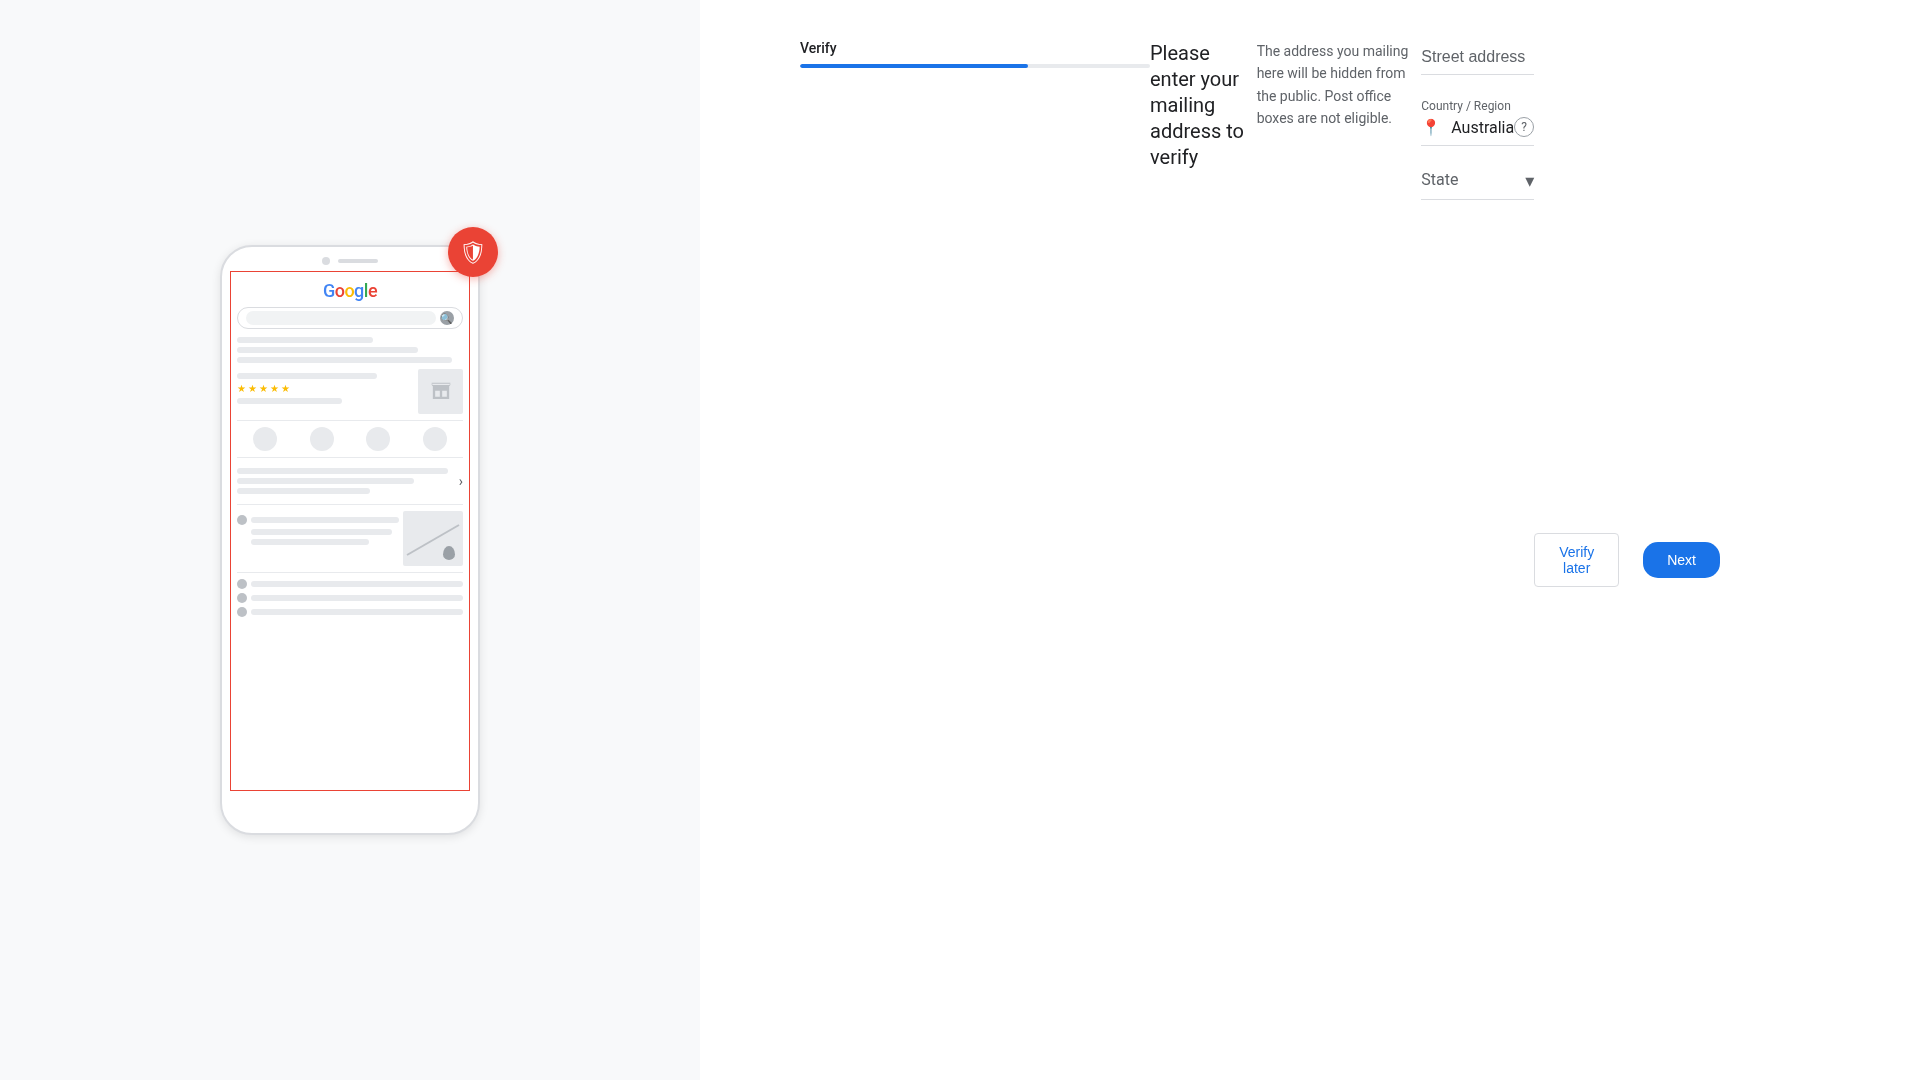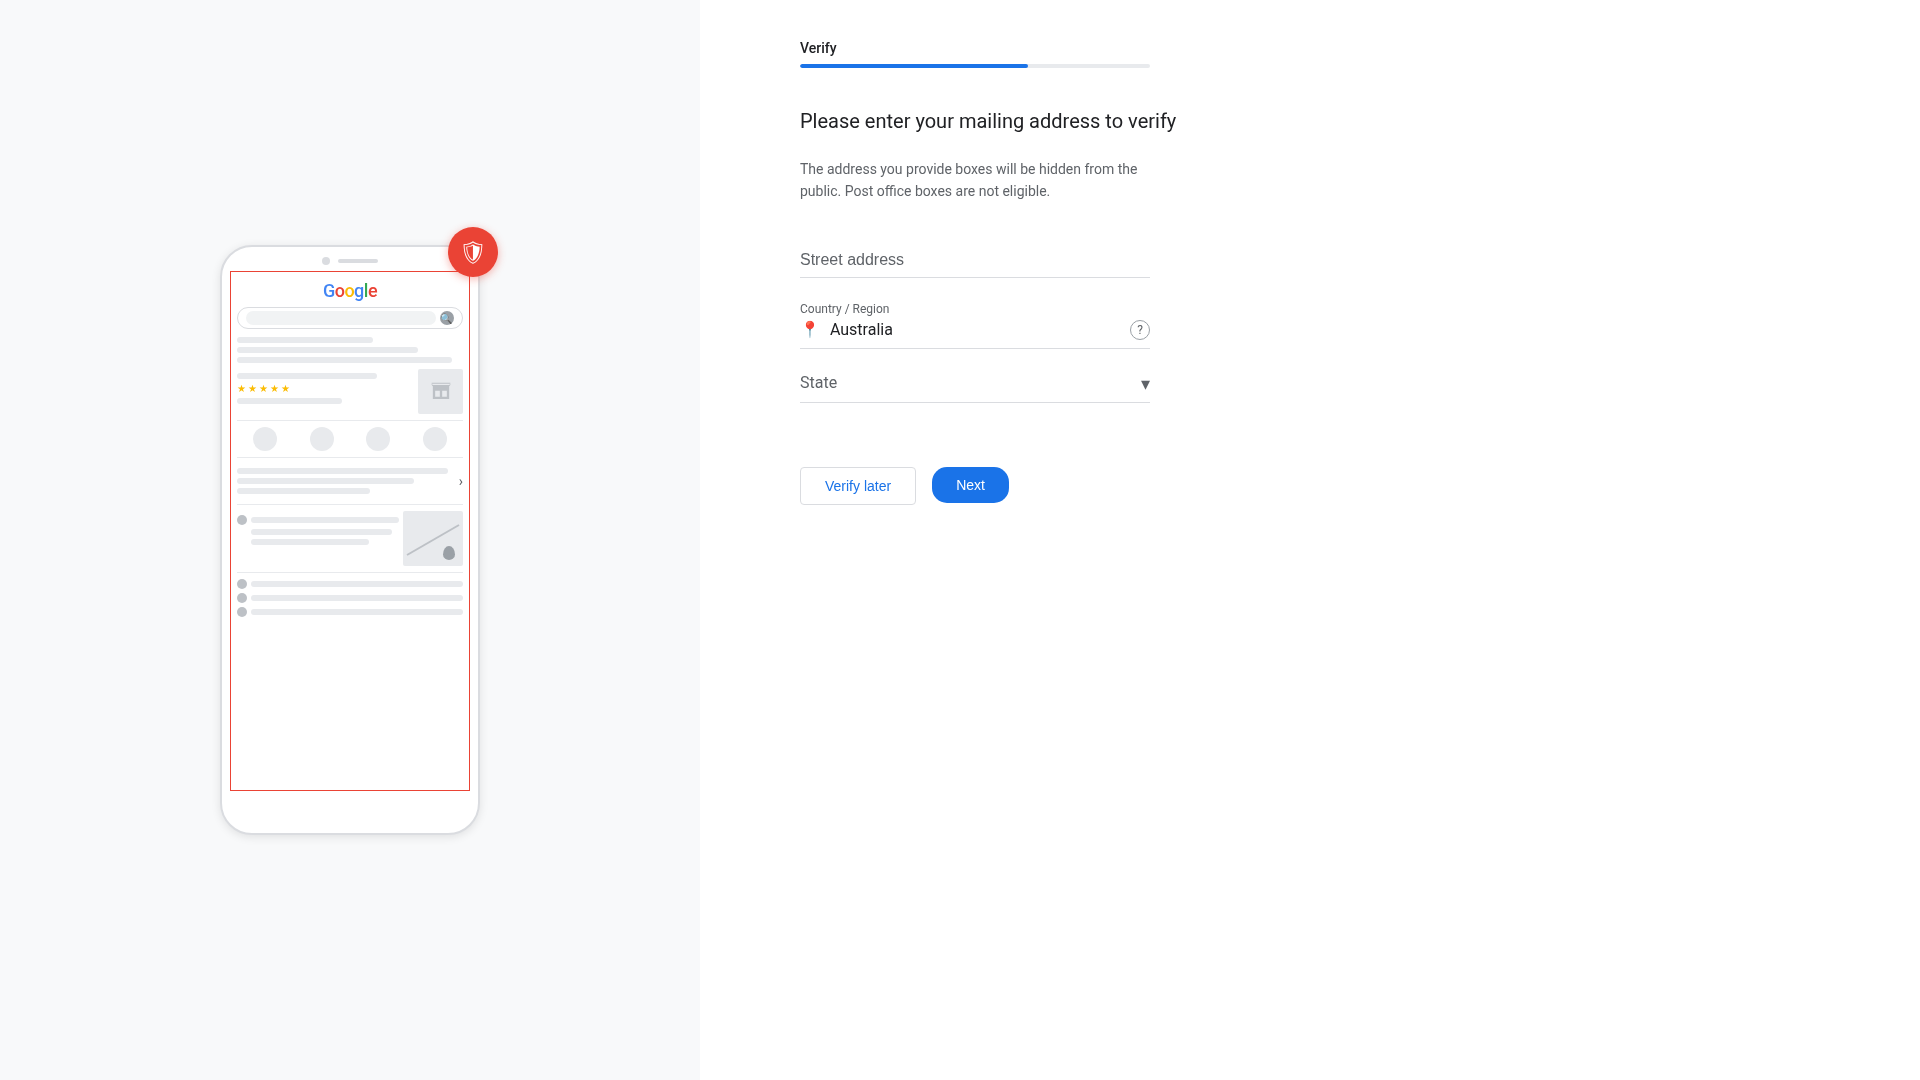--- a/index.html
+++ b/index.html
@@ -253,21 +253,21 @@
     .shield-icon {
       font-size: 22px;
       color: #fff;
     }
 
     
     .right-panel {
       flex: 1;
       padding: 40px 200px 40px 100px;
       display: flex;
-      flex-direction: column;
+      flex-direction: row;
       overflow-y: auto;
     }
 
     
     .progress-section {
       margin-bottom: 40px;
     }
 
     .progress-label {
       font-size: 14px;
@@ -386,23 +386,23 @@
     }
 
     .dropdown-arrow {
       font-size: 18px;
       color: #5f6368;
     }
 
     
     .action-buttons {
       display: flex;
-      gap: 16px;
+      gap: 24px;
       margin-top: 40px;
-      align-items: flex-start;
+      align-items: center;
     }
 
     .btn-verify-later {
       padding: 10px 24px;
       border: 1px solid #dadce0;
       border-radius: 4px;
       background: #fff;
       font-size: 14px;
       color: #1a73e8;
       cursor: pointer;
@@ -532,21 +532,21 @@
 
   <div class="progress-section">
     <div class="progress-label">Verify</div>
     <div class="progress-bar-container">
       <div class="progress-bar-fill" style="width: 65%;"></div>
     </div>
   </div>
 
   <h1 class="form-title">Please enter your mailing address to verify</h1>
 
-  <p class="form-description">The address you provide boxes will be hidden from the public. Post office boxes are not eligible.</p>
+  <p class="form-description">The address you mailing here will be hidden from the public. Post office boxes are not eligible.</p>
 
   <div class="form-fields">
 
     <div class="field-group">
       <input class="text-input" type="text" placeholder="Street address" style="">
     </div>
 
     <div class="field-group">
       <span class="field-label">Country / Region</span>
       <div class="field-row">

